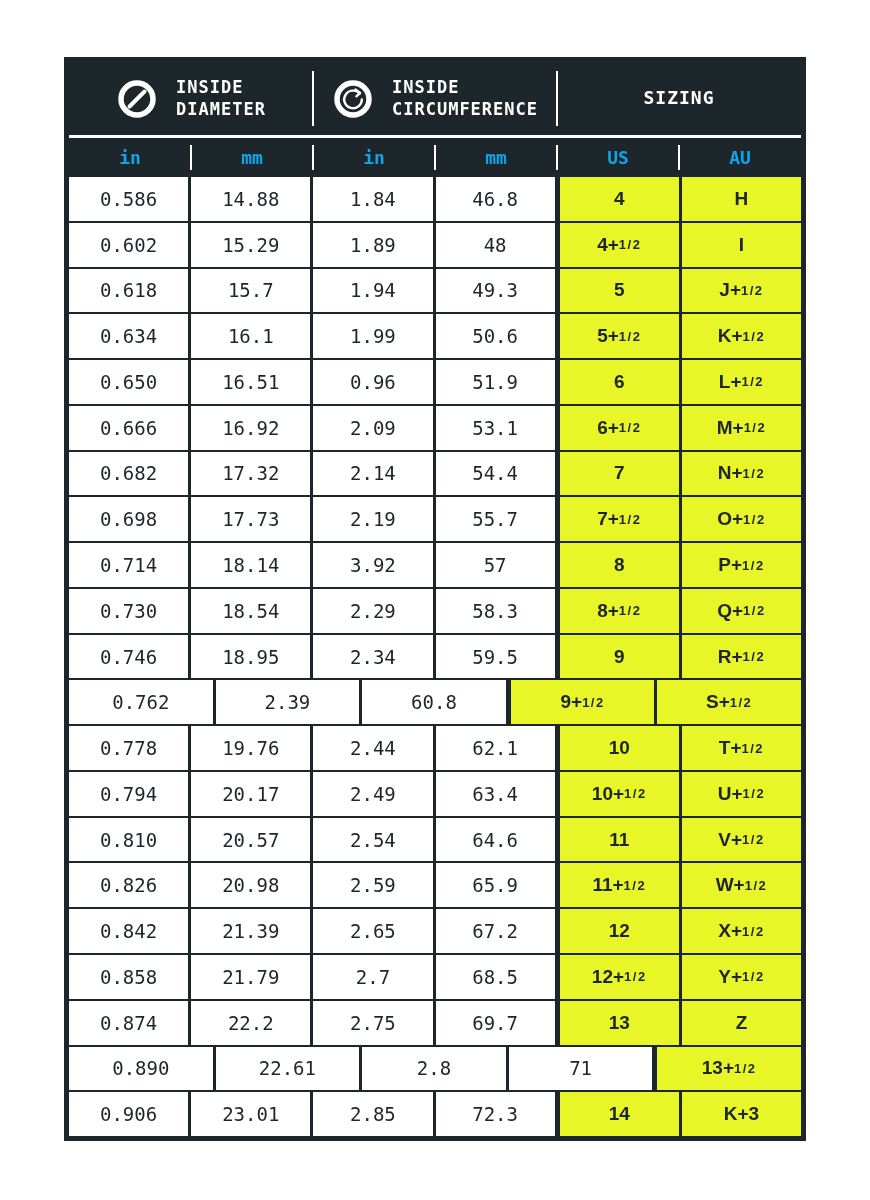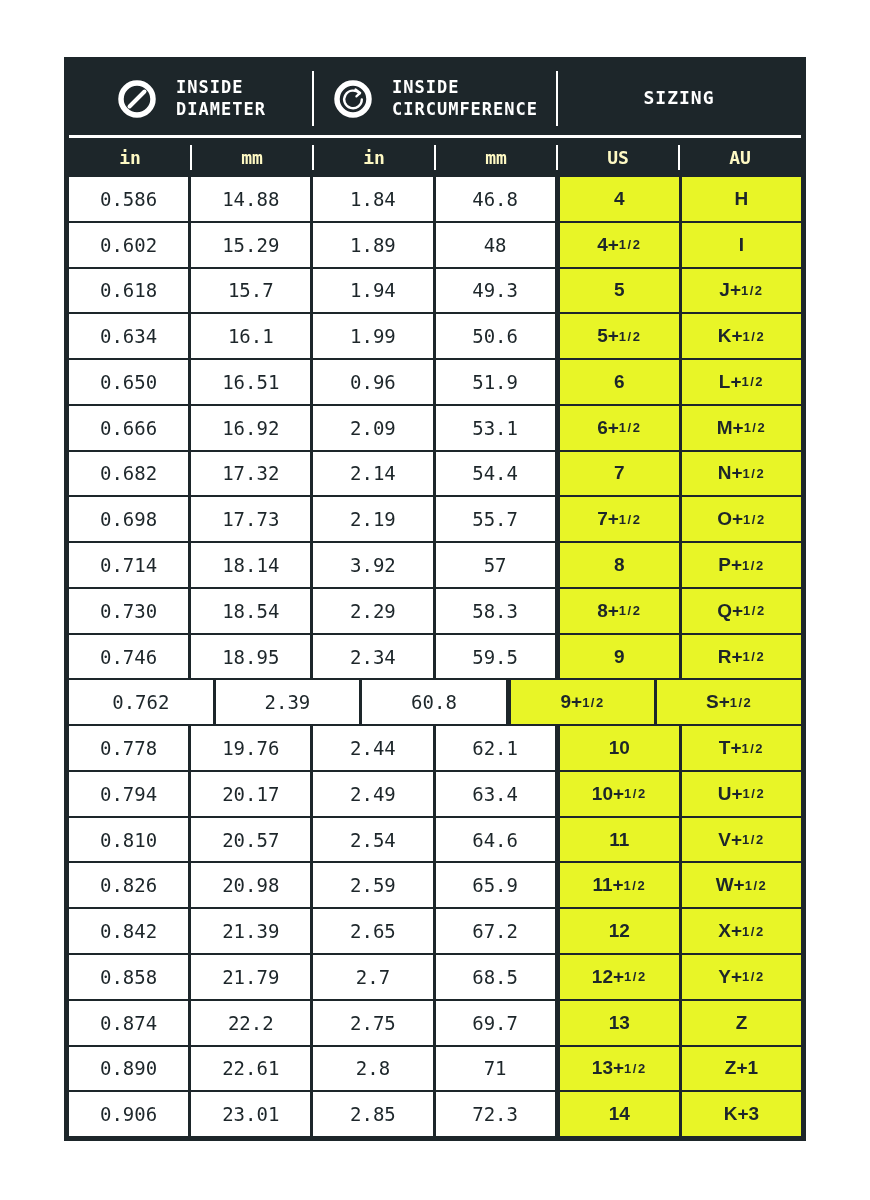--- a/index.html
+++ b/index.html
@@ -70,21 +70,21 @@
     flex: 0 0 39px;
     background: #1d262a;
     display: flex;
   }
   .sub-cell {
     flex: 1 1 0;
     position: relative;
     display: flex;
     align-items: center;
     justify-content: center;
-    color: #fef9c3;
+    color: #0ea5e9;
     font-weight: bold;
     font-size: 18px;
   }
   .sub-cell + .sub-cell::before {
     content: '';
     position: absolute;
     left: -1px;
     top: 7px;
     height: 25px;
     width: 2px;
@@ -406,21 +406,20 @@
       </div>
       <div class="row">
         <div class="cell num-cell">0.890</div>
         <div class="cell num-cell">22.61</div>
         <div class="cell num-cell">2.8</div>
         <div class="cell num-cell sep-right">71</div>
         <div class="cell size-cell">
           <span>13+</span>
           <span class="frac">1/2</span>
         </div>
-        <div class="cell size-cell">Z+1</div>
       </div>
       <div class="row">
         <div class="cell num-cell">0.906</div>
         <div class="cell num-cell">23.01</div>
         <div class="cell num-cell">2.85</div>
         <div class="cell num-cell sep-right">72.3</div>
         <div class="cell size-cell">14</div>
         <div class="cell size-cell">K+3</div>
       </div>
     </div>

